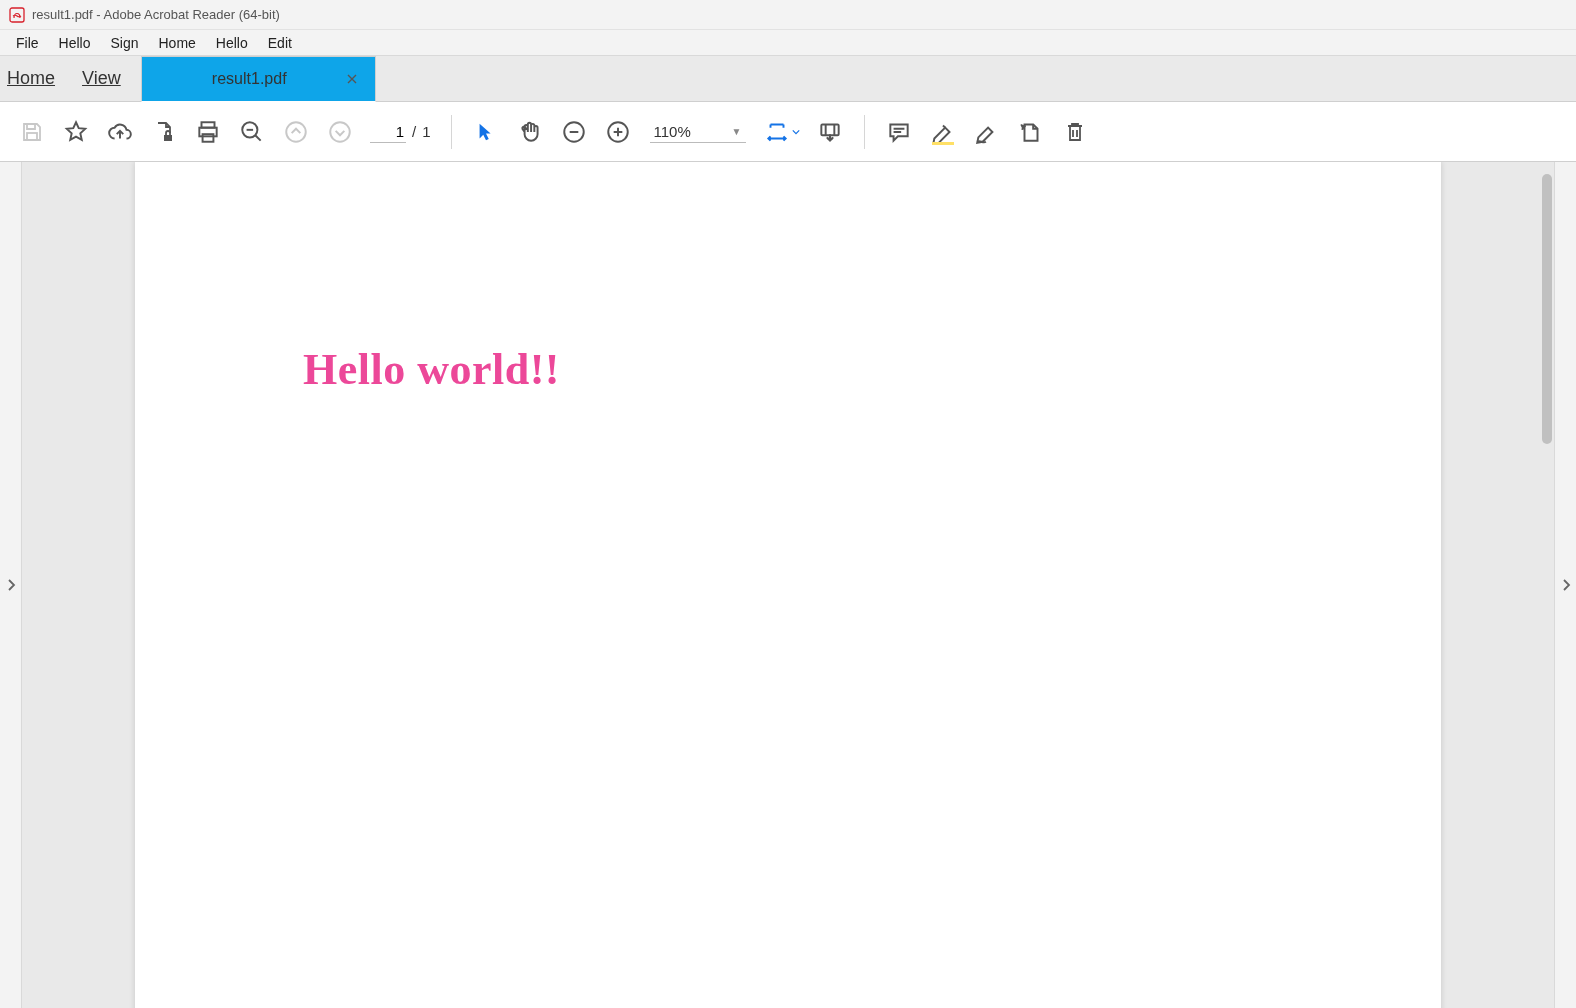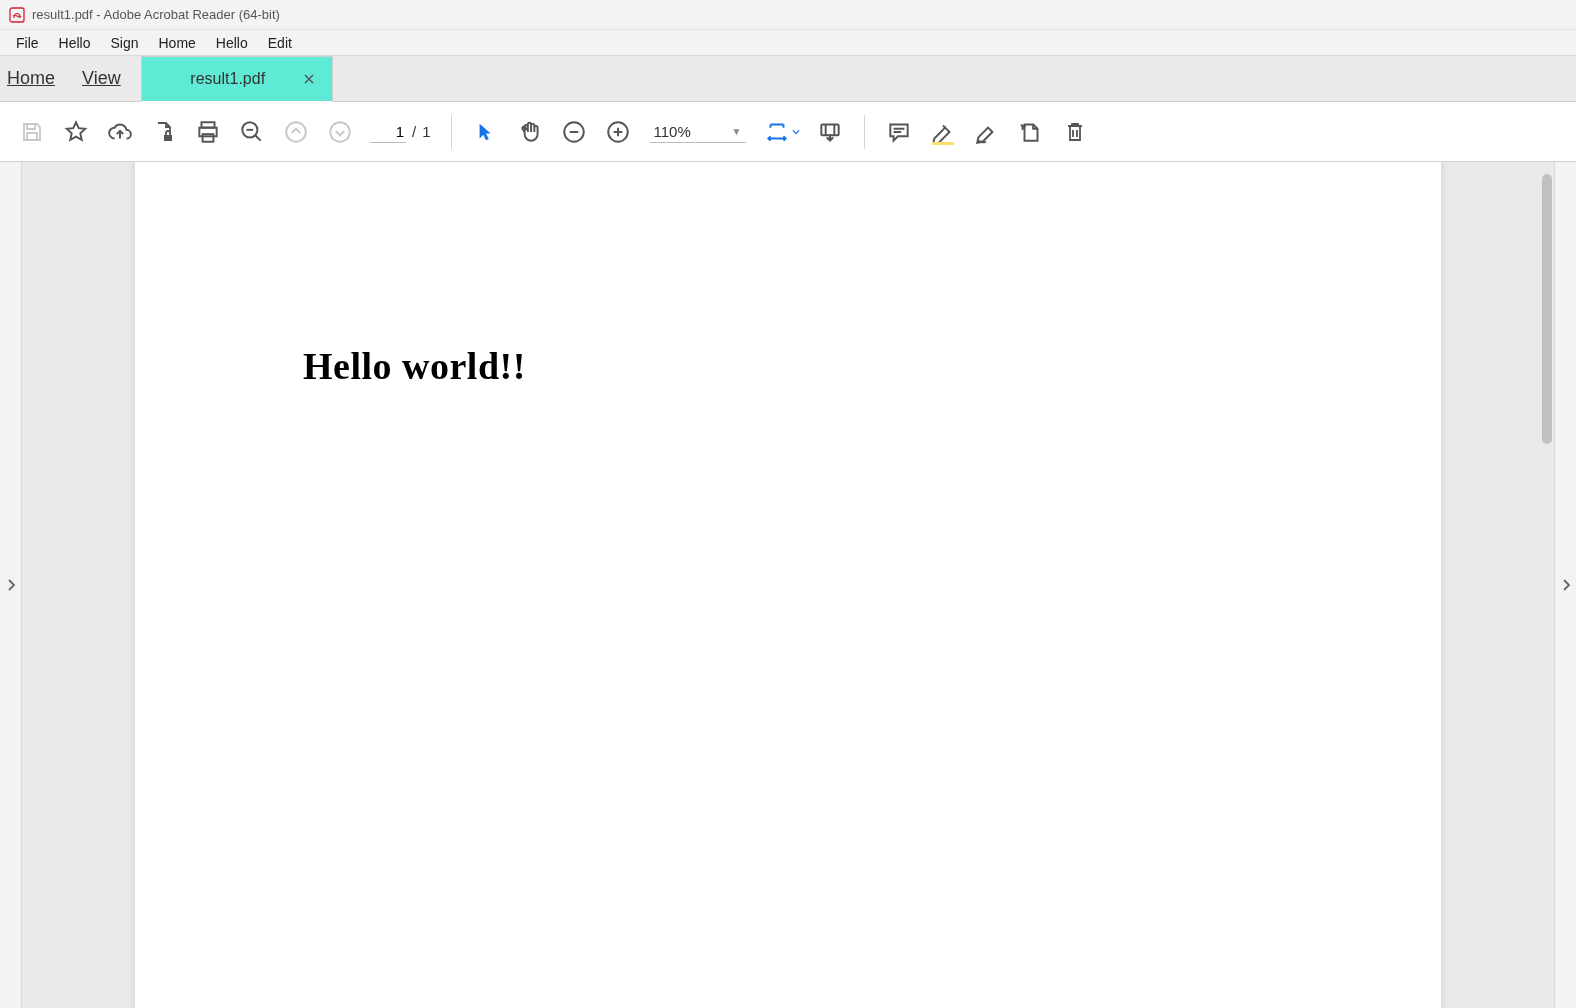--- a/index.html
+++ b/index.html
@@ -56,26 +56,26 @@
     padding: 12px 20px 12px 7px;
     font-size: 18px;
     color: #333;
     cursor: default;
     text-decoration: underline;
   }
   .tabstrip .filetab {
     display: flex;
     align-items: center;
     height: 46px;
-    background: #5eead4;
+    background: #0ea5e9;
     border: 1px solid #cfcfcf;
     border-bottom: 1px solid #fff;
     padding: 11px 14px;
     margin-bottom: -1px;
-    width: 192px;
+    width: 235px;
     position: relative;
   }
   .tabstrip .filetab-label {
     flex: 1;
     text-align: center;
     font-size: 16px;
     color: #333;
   }
   .tabstrip .filetab-close {
     font-size: 14px;
@@ -176,22 +176,22 @@
     position: absolute;
     right: 2px; top: 12px;
     width: 10px; height: 270px;
     background: #c0c0c0;
     border-radius: 5px;
   }
   .page-content {
     padding: 182px 168px 0 168px;
     font-family: "Times New Roman", serif;
     font-weight: bold;
-    font-size: 38px;
-    color: #000000;
+    font-size: 44px;
+    color: #ec4899;
     letter-spacing: 0.5px;
   }
   svg { display: block; }
 </style>
 </head>
 <body>
 
 <div class="titlebar">
   <span class="app-icon">
     <svg width="16" height="16" viewBox="0 0 16 16">

